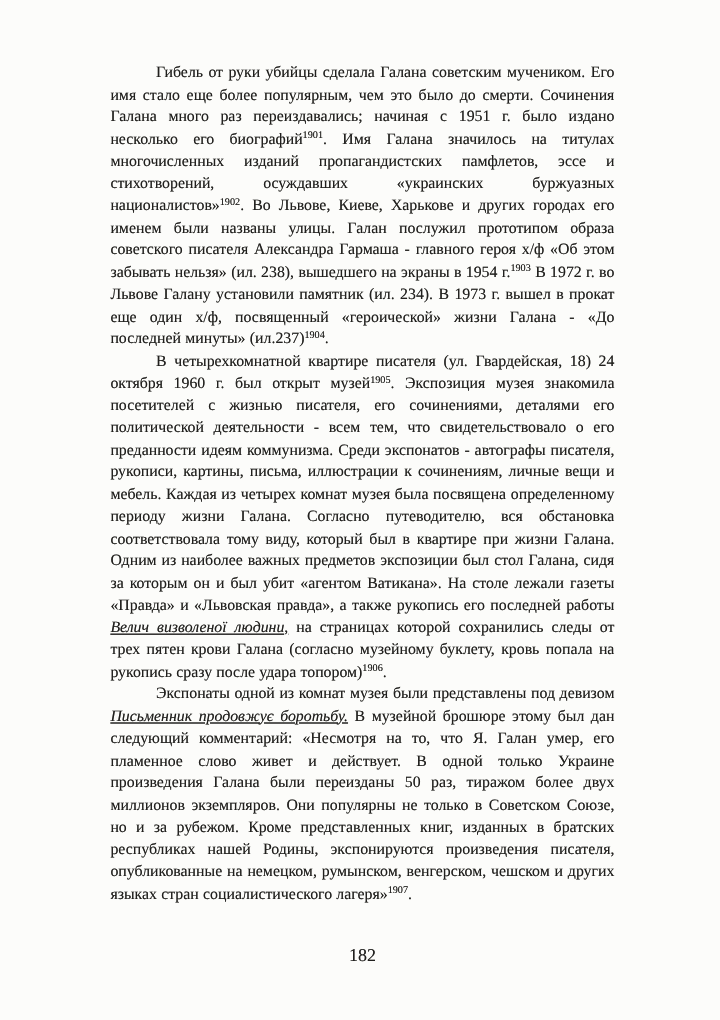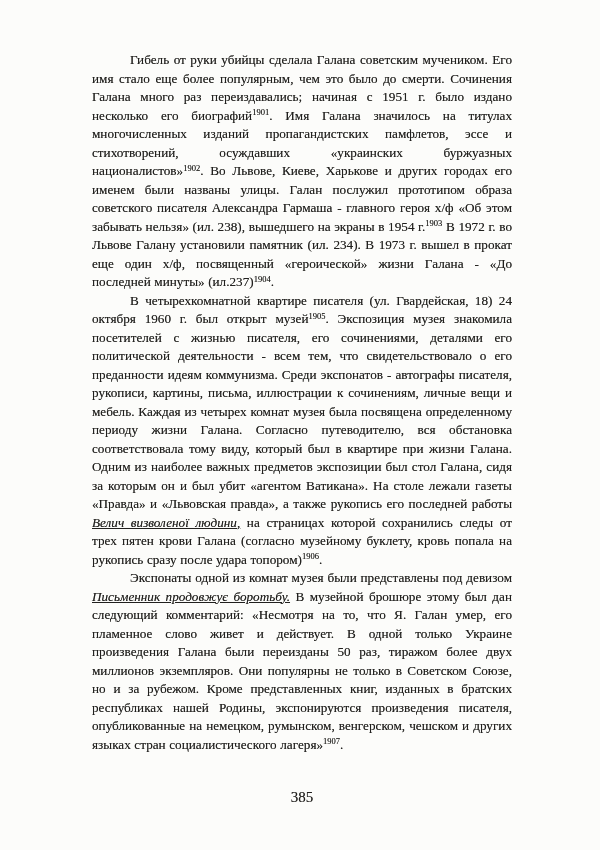--- a/index.html
+++ b/index.html
@@ -65,14 +65,14 @@
 </style>
 </head>
 <body>
 
 <div class="page">
   <main class="text-block">
       <p class="para"><span>Гибель от руки убийцы сделала Галана советским мучеником. Его имя стало еще более популярным, чем это было до смерти. Сочинения Галана много раз переиздавались; начиная с 1951 г. было издано несколько его биографий</span><sup>1901</sup><span>. Имя Галана значилось на титулах многочисленных изданий пропагандистских памфлетов, эссе и стихотворений, осуждавших «украинских буржуазных националистов»</span><sup>1902</sup><span>. Во Львове, Киеве, Харькове и других городах его именем были названы улицы. Галан послужил прототипом образа советского писателя Александра Гармаша - главного героя х/ф «Об этом забывать нельзя» (ил. 238), вышедшего на экраны в 1954 г.</span><sup>1903</sup><span> В 1972 г. во Львове Галану установили памятник (ил. 234). В 1973 г. вышел в прокат еще один х/ф, посвященный «героической» жизни Галана - «До последней минуты» (ил.237)</span><sup>1904</sup><span>.</span></p>
       <p class="para"><span>В четырехкомнатной квартире писателя (ул. Гвардейская, 18) 24 октября 1960 г. был открыт музей</span><sup>1905</sup><span>. Экспозиция музея знакомила посетителей с жизнью писателя, его сочинениями, деталями его политической деятельности - всем тем, что свидетельствовало о его преданности идеям коммунизма. Среди экспонатов - автографы писателя, рукописи, картины, письма, иллюстрации к сочинениям, личные вещи и мебель. Каждая из четырех комнат музея была посвящена определенному периоду жизни Галана. Согласно путеводителю, вся обстановка соответствовала тому виду, который был в квартире при жизни Галана. Одним из наиболее важных предметов экспозиции был стол Галана, сидя за которым он и был убит «агентом Ватикана». На столе лежали газеты «Правда» и «Львовская правда», а также рукопись его последней работы </span><span class="italic">Велич визволеної людини,</span><span> на страницах которой сохранились следы от трех пятен крови Галана (согласно музейному буклету, кровь попала на рукопись сразу после удара топором)</span><sup>1906</sup><span>.</span></p>
       <p class="para"><span>Экспонаты одной из комнат музея были представлены под девизом </span><span class="italic">Письменник продовжує боротьбу.</span><span> В музейной брошюре этому был дан следующий комментарий: «Несмотря на то, что Я. Галан умер, его пламенное слово живет и действует. В одной только Украине произведения Галана были переизданы 50 раз, тиражом более двух миллионов экземпляров. Они популярны не только в Советском Союзе, но и за рубежом. Кроме представленных книг, изданных в братских республиках нашей Родины, экспонируются произведения писателя, опубликованные на немецком, румынском, венгерском, чешском и других языках стран социалистического лагеря»</span><sup>1907</sup><span>.</span></p>
     </main>
-  <div class="page-number">385</div>
+  <div class="page-number">182</div>
 </div>
 
 </body></html>

